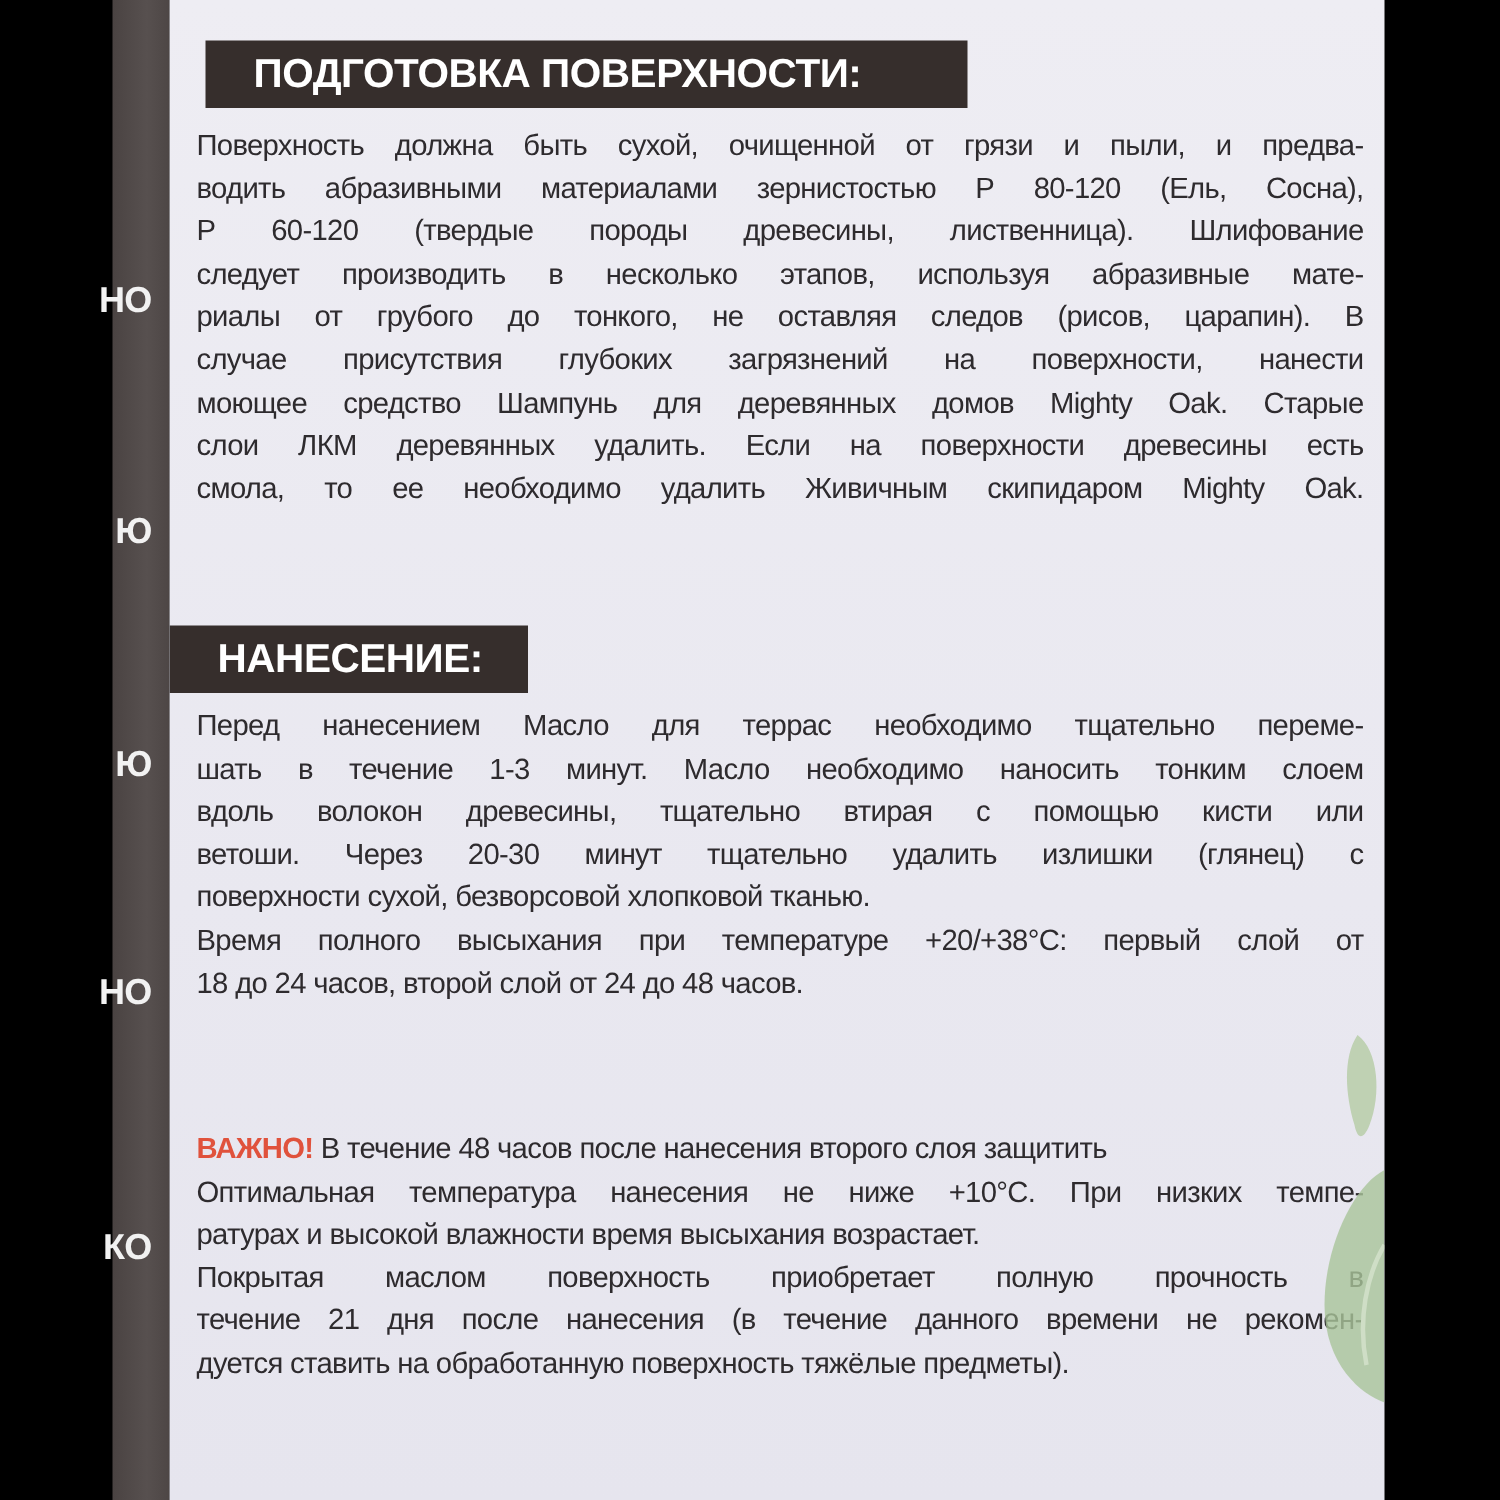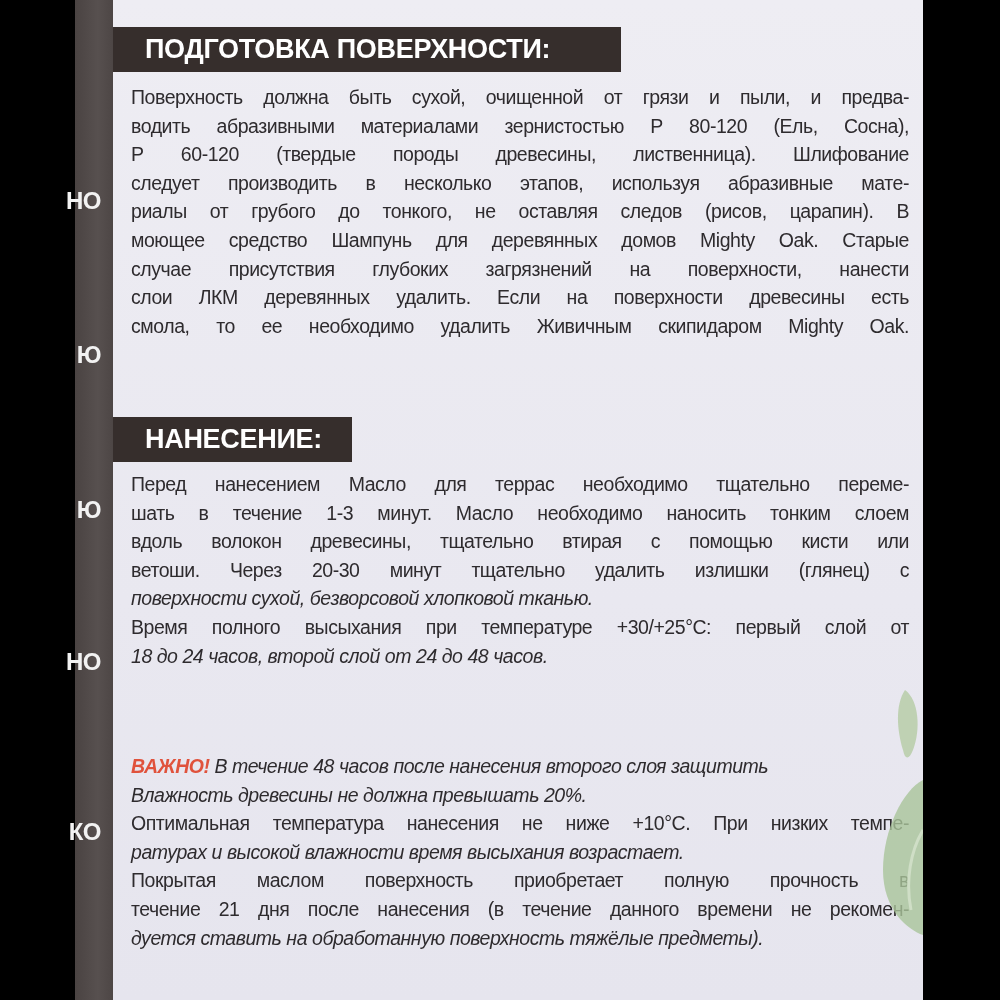--- a/index.html
+++ b/index.html
@@ -25,70 +25,69 @@
     position: absolute; left: 0; background: #362e2c;
     color: #ffffff; font-weight: bold; font-size: 27px; letter-spacing: -0.3px;
     padding: 0 14px 0 32px; box-sizing: border-box; white-space: nowrap;
     display: flex; align-items: center;
   }
   .para {
     position: absolute; left: 18px; width: 778px; color: #2e2b2e;
     font-size: 19.5px; line-height: 28.6px; letter-spacing: -0.45px;
   }
   .para .line { display: block; white-space: nowrap; text-align: justify; text-align-last: justify; overflow: visible; }
-  .para .line.last { text-align-last: left; font-style: italic; }
+  .para .line.last { text-align-last: left; }
   .warn { color: #e0523c; font-weight: bold; }
   .leaf { position: absolute; }
 </style>
 </head>
 <body>
 
 <div class="side-strip">
   <span class="side-word" style="top:187px">НО</span>
   <span class="side-word" style="top:341px">Ю</span>
   <span class="side-word" style="top:496px">Ю</span>
   <span class="side-word" style="top:648px">НО</span>
   <span class="side-word" style="top:818px">КО</span>
 </div>
 
 <div class="label">
 
-  <div class="header-bar" style="top:27px; width:508px; height:45px;">
+  <div class="header-bar" style="top:27px; width:508px; height:45px;margin-left:24px;">
     <span>ПОДГОТОВКА ПОВЕРХНОСТИ:</span>
   </div>
 
   <div class="para" style="top:83px;">
     <span class="line">Поверхность должна быть сухой, очищенной от грязи и пыли, и предва-</span>
     <span class="line">водить абразивными материалами зернистостью Р 80-120 (Ель, Сосна),</span>
     <span class="line">Р 60-120 (твердые породы древесины, лиственница). Шлифование</span>
     <span class="line">следует производить в несколько этапов, используя абразивные мате-</span>
     <span class="line">риалы от грубого до тонкого, не оставляя следов (рисов, царапин). В</span>
+    <span class="line">случае присутствия глубоких загрязнений на поверхности, нанести</span>
     <span class="line">моющее средство Шампунь для деревянных домов Mighty Oak. Старые</span>
-    <span class="line">случае присутствия глубоких загрязнений на поверхности, нанести</span>
     <span class="line">слои ЛКМ деревянных удалить. Если на поверхности древесины есть</span>
     <span class="line">смола, то ее необходимо удалить Живичным скипидаром Mighty Oak.</span>
   </div>
 
   <div class="header-bar" style="top:417px; width:239px; height:45px;">
     <span>НАНЕСЕНИЕ:</span>
   </div>
 
   <div class="para" style="top:470px;">
     <span class="line">Перед нанесением Масло для террас необходимо тщательно переме-</span>
     <span class="line">шать в течение 1-3 минут. Масло необходимо наносить тонким слоем</span>
     <span class="line">вдоль волокон древесины, тщательно втирая с помощью кисти или</span>
     <span class="line">ветоши. Через 20-30 минут тщательно удалить излишки (глянец) с</span>
     <span class="line last">поверхности сухой, безворсовой хлопковой тканью.</span>
-    <span class="line">Время полного высыхания при температуре +30/+25°С: первый слой от</span>
+    <span class="line">Время полного высыхания при температуре +20/+38°С: первый слой от</span>
     <span class="line last">18 до 24 часов, второй слой от 24 до 48 часов.</span>
   </div>
 
   <div class="para" style="top:752px;">
     <span class="line last"><span class="warn">ВАЖНО!</span><span> В течение 48 часов после нанесения второго слоя защитить</span></span>
-    <span class="line last">Влажность древесины не должна превышать 20%.</span>
     <span class="line">Оптимальная температура нанесения не ниже +10°С. При низких темпе-</span>
     <span class="line last">ратурах и высокой влажности время высыхания возрастает.</span>
     <span class="line">Покрытая маслом поверхность приобретает полную прочность в</span>
     <span class="line">течение 21 дня после нанесения (в течение данного времени не рекомен-</span>
     <span class="line last">дуется ставить на обработанную поверхность тяжёлые предметы).</span>
   </div>
 
   <svg class="leaf" style="left:740px; top:680px;" width="70" height="260" viewBox="0 0 70 260">
     <path d="M52 10 C66 20 68 50 60 70 C56 80 52 80 50 70 C44 50 42 25 52 10 Z" fill="#b7cda8" opacity="0.85"></path>
     <path d="M70 100 C50 110 30 150 30 190 C30 230 55 250 70 255 Z" fill="#a9c49a" opacity="0.8"></path>

